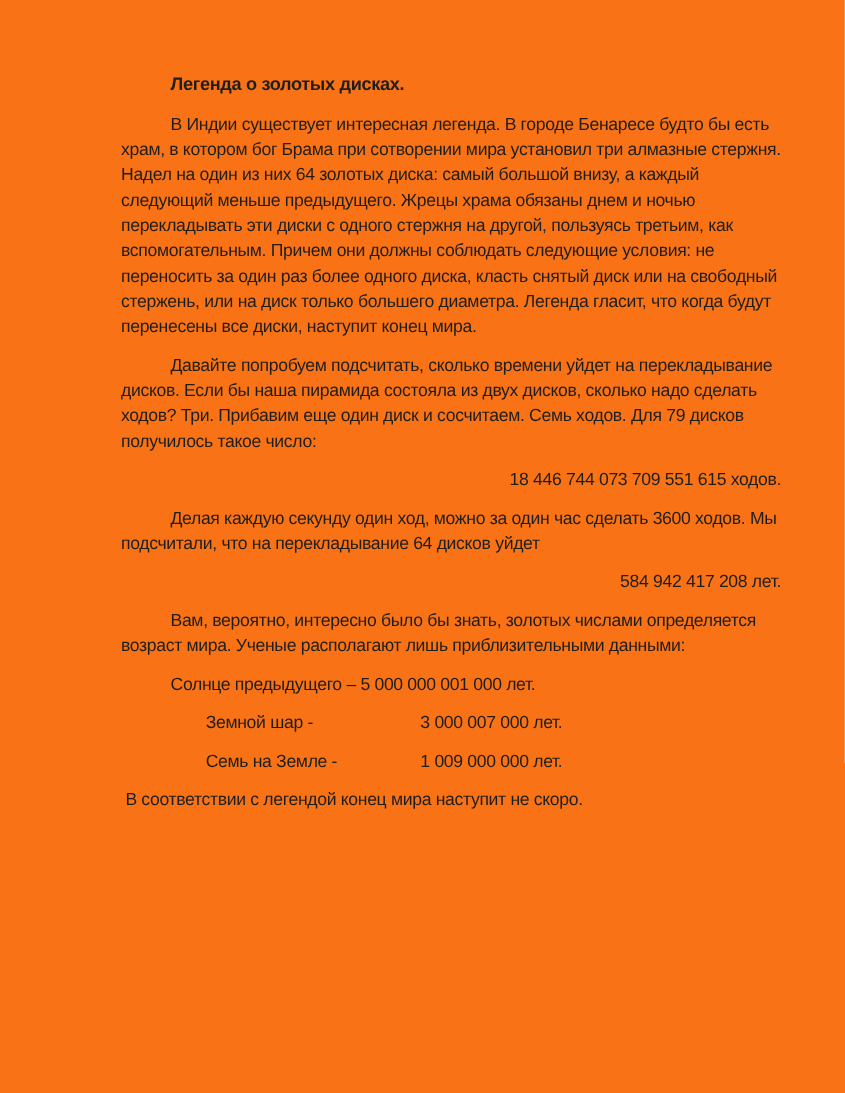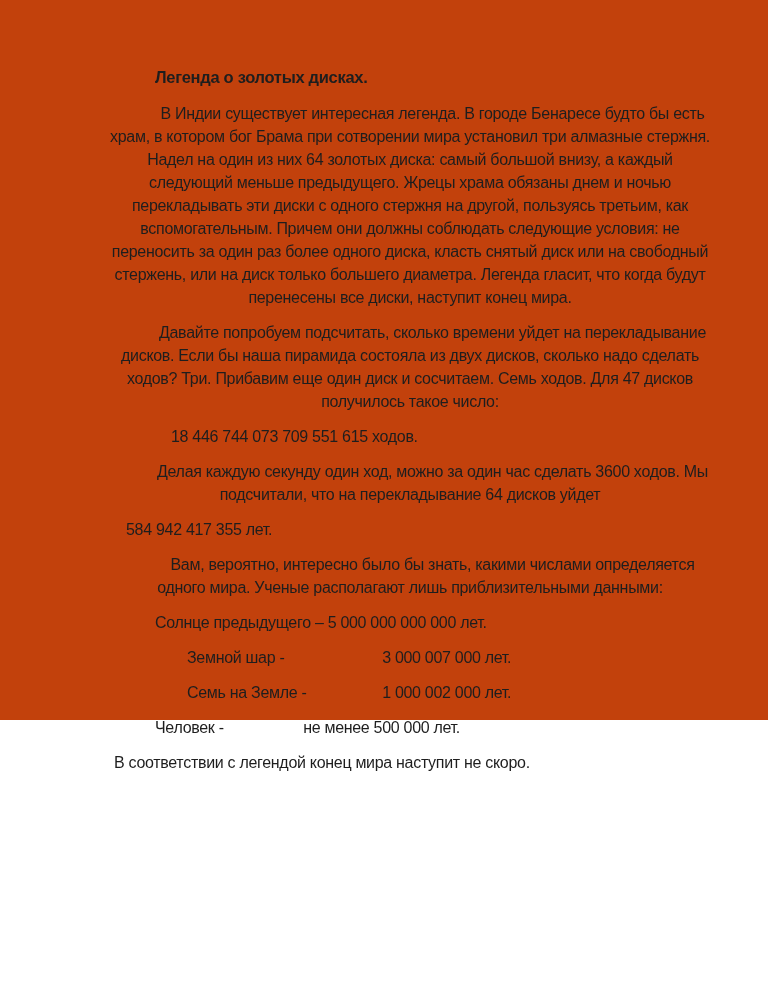--- a/index.html
+++ b/index.html
@@ -13,38 +13,39 @@
     overflow: hidden;
     font-family: "Liberation Sans", sans-serif;
     font-size: 16px;
     line-height: 23px;
     letter-spacing: -0.3px;
     color: #1e1e1e;
   }
   .page {
     box-sizing: border-box;
     width: 768px;
-    height: 720px;
+    height: 994px;
     padding: 66px 58px 0 110px;
-    background: #c2410c;
+    background: #f97316;
   }
   .doc-title {
     font-weight: bold;
     font-size: 16.5px;
     text-indent: 45px;
     margin: 0 0 13px 0;
   }
   .para {
     margin: 0 0 12px 0;
     text-indent: 45px;
-    text-align: center;
+    text-align: left;
   }
   .num-line {
-    margin: 0 0 12px 16px;
+    margin: 0 0 12px 4px;
     text-indent: 45px;
+    text-align: right;
   }
   .num-line.flush {
     text-indent: 0;
   }
   .age-row {
     margin: 0 0 12px 0;
     padding-left: 45px;
   }
   .age-label {
     display: inline;
@@ -65,49 +66,45 @@
 </style>
 </head>
 <body>
 
 <div class="page">
 
   <div class="doc-title">Легенда о золотых дисках.</div>
 
   <p class="para">В Индии существует интересная легенда. В городе Бенаресе будто бы есть храм, в котором бог Брама при сотворении мира установил три алмазные стержня. Надел на один из них 64 золотых диска: самый большой внизу, а каждый следующий меньше предыдущего. Жрецы храма обязаны днем и ночью перекладывать эти диски с одного стержня на другой, пользуясь третьим, как вспомогательным. Причем они должны соблюдать следующие условия: не переносить за один раз более одного диска, класть снятый диск или на свободный стержень, или на диск только большего диаметра. Легенда гласит, что когда будут перенесены все диски, наступит конец мира.</p>
 
-  <p class="para">Давайте попробуем подсчитать, сколько времени уйдет на перекладывание дисков. Если бы наша пирамида состояла из двух дисков, сколько надо сделать ходов? Три. Прибавим еще один диск и сосчитаем. Семь ходов. Для 47 дисков получилось такое число:</p>
+  <p class="para">Давайте попробуем подсчитать, сколько времени уйдет на перекладывание дисков. Если бы наша пирамида состояла из двух дисков, сколько надо сделать ходов? Три. Прибавим еще один диск и сосчитаем. Семь ходов. Для 79 дисков получилось такое число:</p>
 
   <p class="num-line">18 446 744 073 709 551 615 ходов.</p>
 
   <p class="para">Делая каждую секунду один ход, можно за один час сделать 3600 ходов. Мы подсчитали, что на перекладывание 64 дисков уйдет</p>
 
-  <p class="num-line flush">584 942 417 355 лет.</p>
+  <p class="num-line flush">584 942 417 208 лет.</p>
 
-  <p class="para">Вам, вероятно, интересно было бы знать, какими числами определяется одного мира. Ученые располагают лишь приблизительными данными:</p>
+  <p class="para">Вам, вероятно, интересно было бы знать, золотых числами определяется возраст мира. Ученые располагают лишь приблизительными данными:</p>
 
   <div>
 
     <div class="age-row">
       <span class="age-label">Солнце предыдущего –</span>
-      <span class="age-value">5 000 000 000 000 лет.</span>
+      <span class="age-value">5 000 000 001 000 лет.</span>
     </div>
 
     <div class="age-row">
       <span class="age-label tab-191">Земной шар -</span>
       <span class="age-value">3 000 007 000 лет.</span>
     </div>
 
     <div class="age-row">
       <span class="age-label tab-191">Семь на Земле -</span>
-      <span class="age-value">1 000 002 000 лет.</span>
+      <span class="age-value">1 009 000 000 лет.</span>
     </div>
 
-    <div class="age-row">
-      <span class="age-label tab-144">Человек -</span>
-      <span class="age-value">не менее 500 000 лет.</span>
-    </div>
 
   </div>
 
   <p class="closing">В соответствии с легендой конец мира наступит не скоро.</p>
 
 </div>
 
 </body></html>

